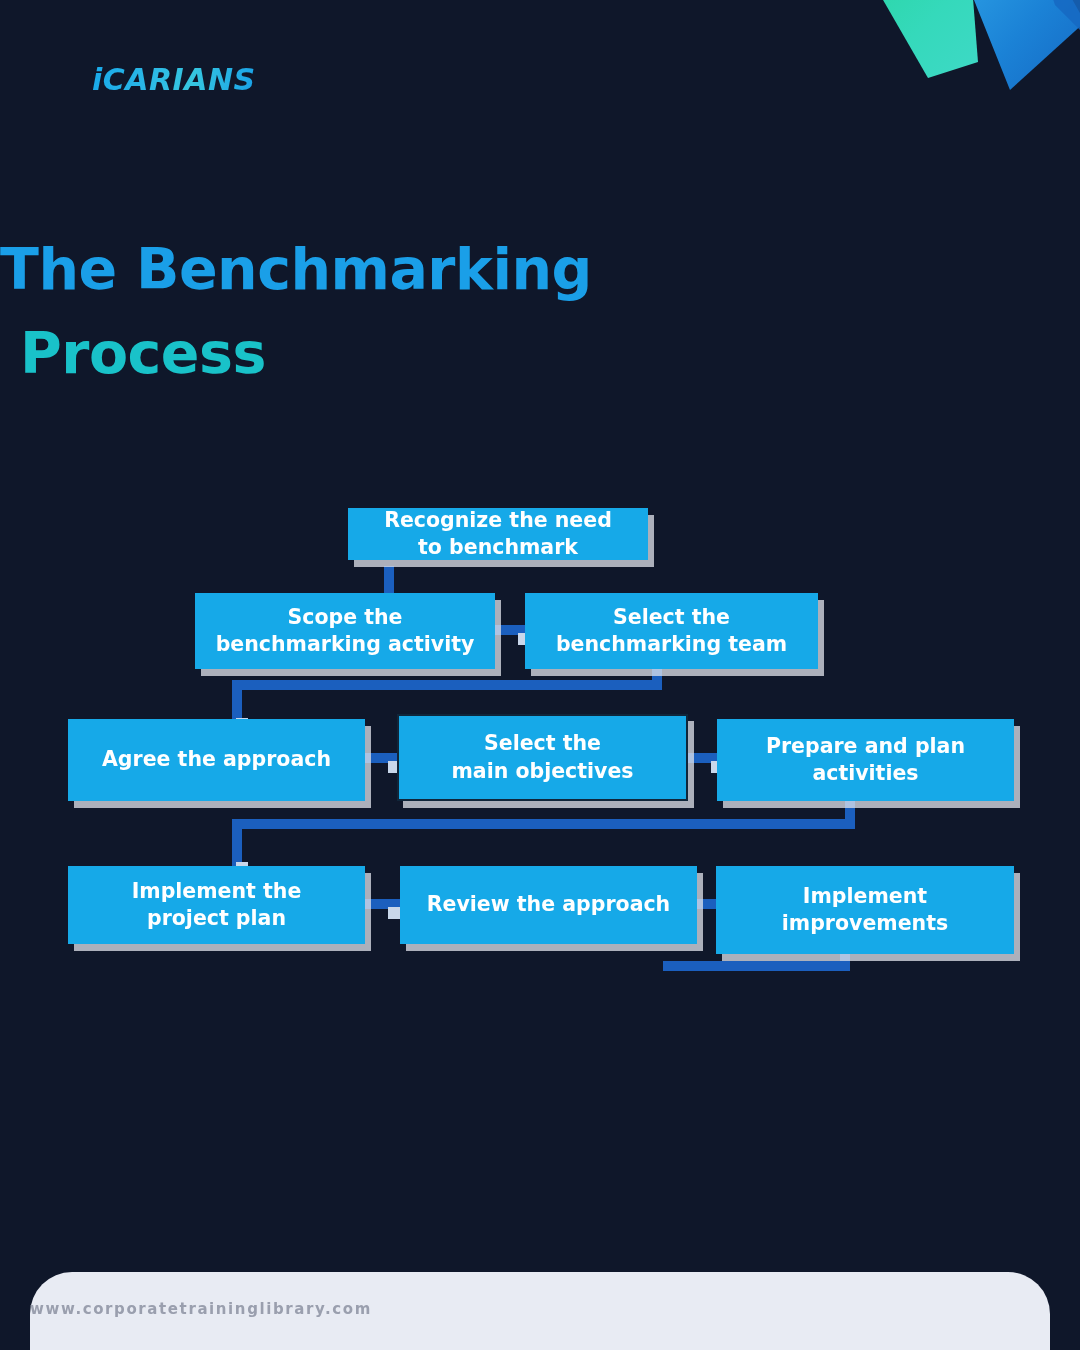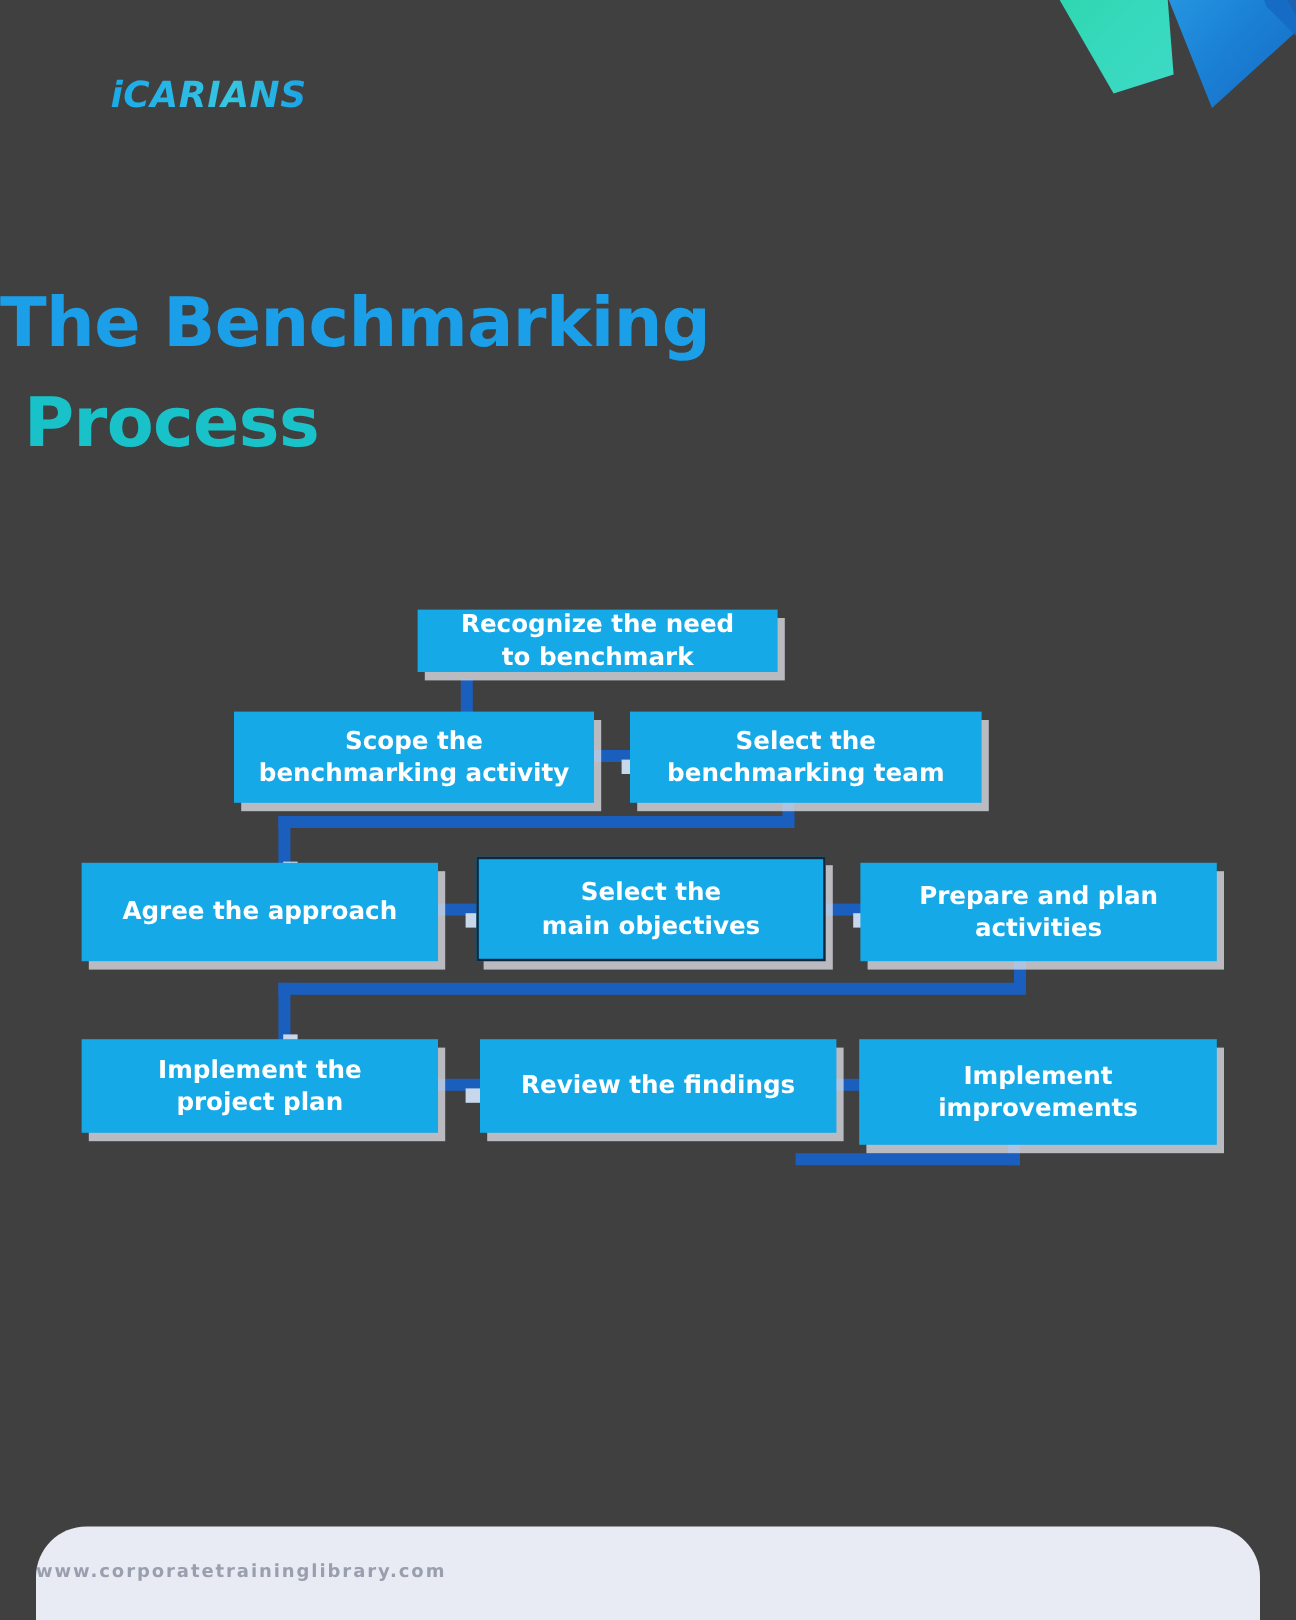--- a/index.html
+++ b/index.html
@@ -7,21 +7,21 @@
     padding: 0;
     background: #ffffff;
   }
   body {
     font-family: "Liberation Sans", sans-serif;
   }
   .page {
     position: relative;
     width: 1080px;
     height: 1350px;
-    background: #404040;
+    background: #0f172a;
     overflow: hidden;
   }
 
   
   .corner-deco {
     position: absolute;
     top: 0;
     right: 0;
     width: 230px;
     height: 115px;
@@ -197,21 +197,21 @@
 
     <div class="node selected" style="left:397px; top:714px; width:291px; height:87px;">Select the
 main objectives</div>
 
     <div class="node" style="left:68px; top:866px; width:297px; height:78px;">Implement the
 project plan</div>
 
     <div class="node" style="left:717px; top:719px; width:297px; height:82px;">Prepare and plan
 activities</div>
 
-    <div class="node" style="left:400px; top:866px; width:297px; height:78px;">Review the findings</div>
+    <div class="node" style="left:400px; top:866px; width:297px; height:78px;">Review the approach</div>
 
     <div class="node" style="left:716px; top:866px; width:298px; height:88px;">Implement
 improvements</div>
 
 
   </div>
 
   <div class="footer-band">
     <div class="footer-text">www.corporatetraininglibrary.com</div>
   </div>

